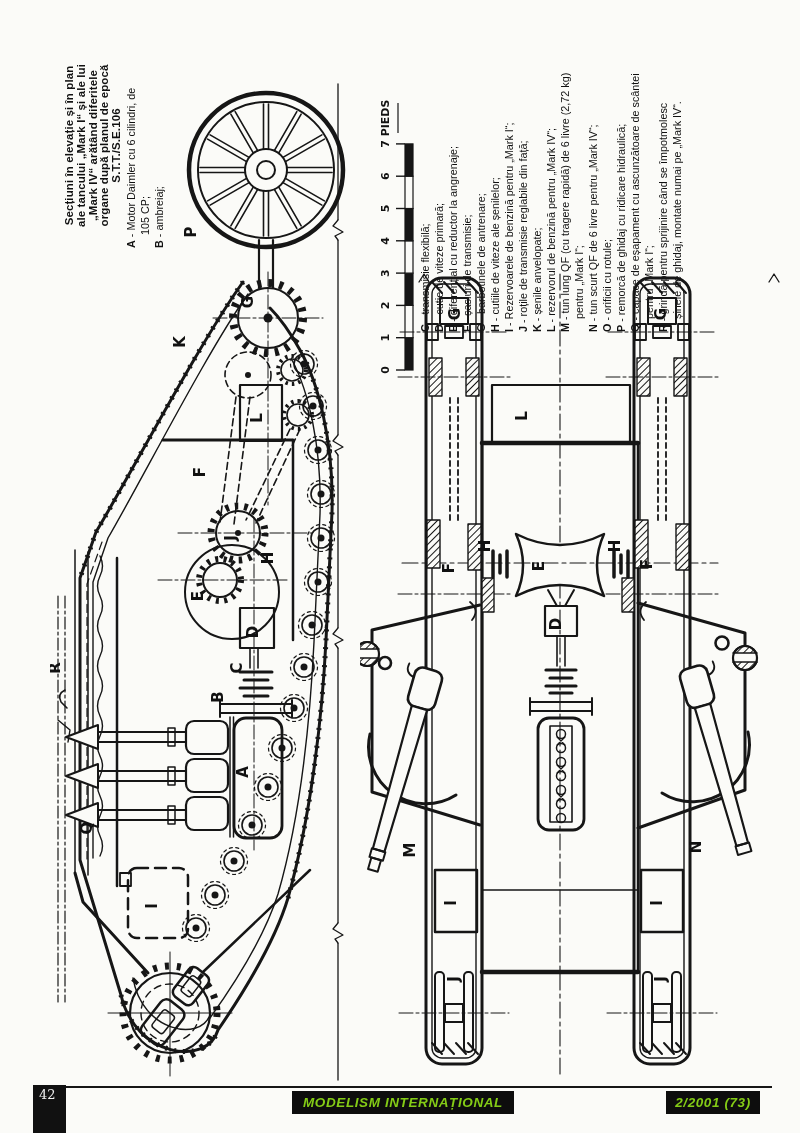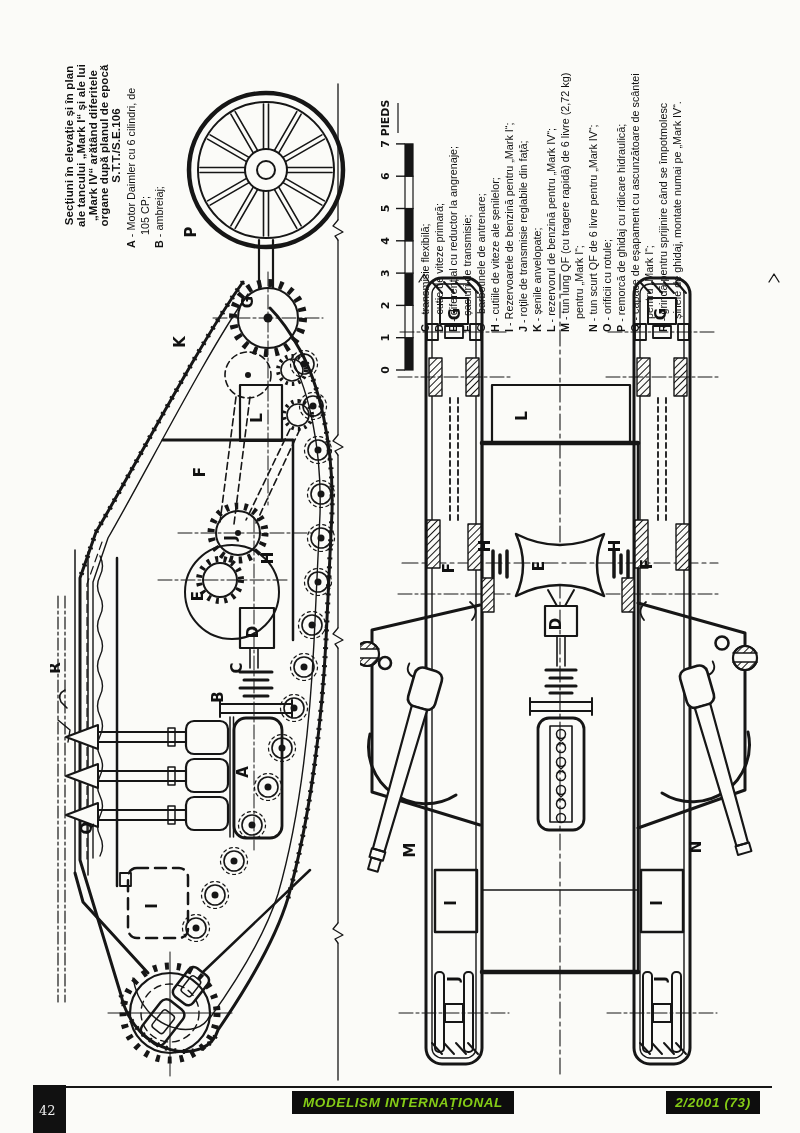--- a/index.html
+++ b/index.html
@@ -9,21 +9,21 @@
   .vblock{position:absolute;transform-origin:0 0;transform:rotate(-90deg);}
   .t-line{font-weight:bold;font-size:11.5px;line-height:11.8px;text-align:center;letter-spacing:.1px;}
   .lg{font-size:10.8px;line-height:14px;}
   .lg-line{text-indent:-13px;padding-left:13px;}
   .lg-line b{font-weight:bold;}
   .fig{position:absolute;}
   .dlabel{font:bold 15px "DejaVu Sans",sans-serif;fill:#111;stroke:none;}
   .slabel{font:bold 11px "DejaVu Sans",sans-serif;fill:#111;stroke:none;}
   
   .pg-block{position:absolute;left:33px;top:1085px;width:33px;height:48px;background:#111;}
-  .pg-num{color:#eee;font:13px "DejaVu Serif",serif;padding:2px 0 0 6px;margin-top:16px;}
+  .pg-num{color:#eee;font:13px "DejaVu Serif",serif;padding:2px 0 0 6px;}
   .foot-line{position:absolute;left:66px;top:1086px;width:706px;height:2px;background:#161616;}
   .foot-box{position:absolute;background:#0d0d0d;color:#84cc16;font-weight:bold;font-style:italic;
             font-size:13.5px;letter-spacing:.6px;text-align:center;line-height:23px;height:23px;top:1091px;}
   .foot-center{left:292px;width:222px;}
   .foot-right{left:666px;width:94px;}
 </style>
 </head>
 <body>
 
 <div class="page">

